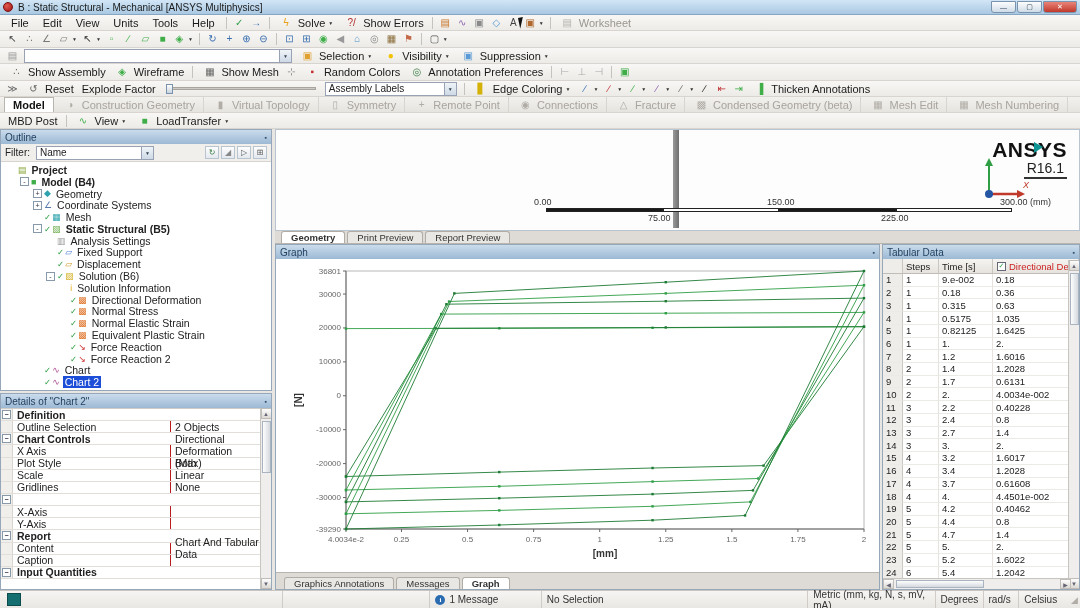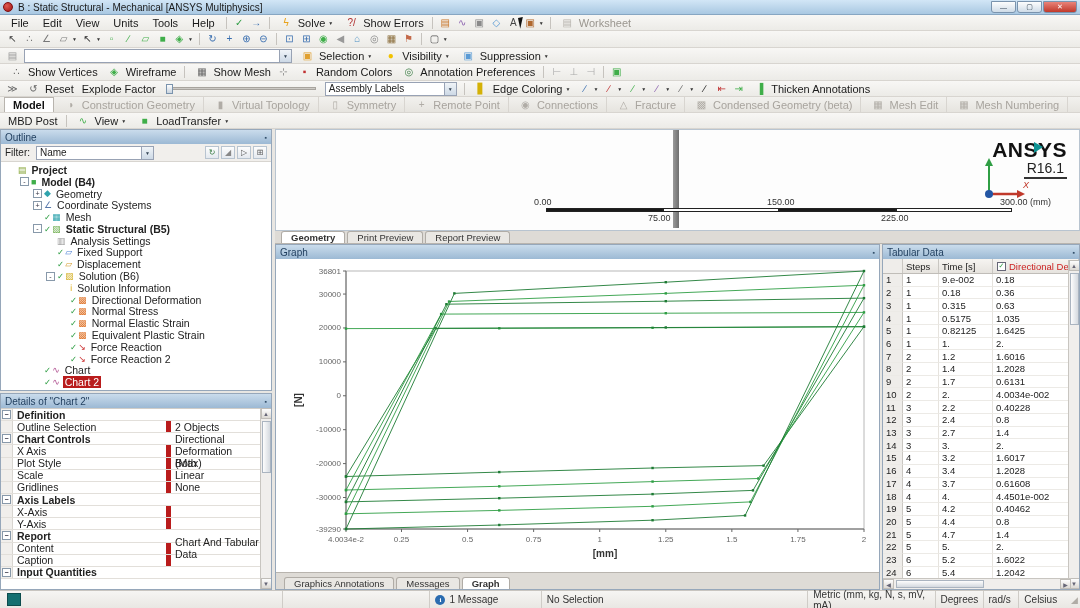--- a/index.html
+++ b/index.html
@@ -36,27 +36,27 @@
 #filter-row{height:18px;background:#f1efec;border-bottom:1px solid #d8d5d0;display:flex;align-items:center;padding:0 4px;font-size:10px;gap:3px}
 #filter-icons{margin-left:auto;display:flex;gap:2px}
 .fic{width:14px;height:13px;border:1px solid #b8c4d0;background:linear-gradient(#fdfdfd,#e4e9ef);display:flex;align-items:center;justify-content:center;font-size:8px}
 #tree{padding:2px 0 0 2px;overflow:hidden;height:228px}
 .trw{display:flex;align-items:center;height:11.8px;font-size:10.5px;white-space:nowrap}
 .texp{width:9px;height:9px;border:1px solid #8899aa;background:#fff;font-size:7px;line-height:7px;text-align:center;color:#334;margin-right:2px;flex:0 0 auto}
 .tsp{width:11px;flex:0 0 auto}
 .tck{color:#2f9e44;font-size:8.5px;margin-right:1px}
 .tic{font-size:9px;margin-right:3px}
 .tlb{padding:0 2px}
-.tlb.sel{background:#b91c1c;color:#fff}
+.tlb.sel{background:#1d4ed8;color:#fff}
 #details-panel{left:0;top:393px;width:272px;height:197px}
 #dbody{position:absolute;top:14px;left:0;right:11px;bottom:0;border-top:1px solid #d0cdc8}
 .drow{display:flex;height:12.15px;border-bottom:1px solid #e2dfda;font-size:10.5px;align-items:stretch}
 .dgut{width:12px;background:#f1efec;border-right:1px solid #d8d5d0;display:flex;align-items:center;justify-content:center;flex:0 0 auto}
 .dbox{width:9px;height:9px;border:1px solid #8899aa;background:#fff;font-size:7px;line-height:7px;text-align:center;color:#334}
-.dlb{width:158px;padding-left:4px;border-right:5px solid #b91c1c;display:flex;align-items:center}
+.dlb{width:158px;padding-left:4px;border-right:1px solid #b91c1c;display:flex;align-items:center}
 .dvl{flex:1;padding-left:4px;display:flex;align-items:center}
 .dsec{font-weight:bold}
 .vsb{position:absolute;top:14px;right:0;bottom:0;width:11px;background:#f0eeec;border-left:1px solid #c8c5c0;display:flex;flex-direction:column;align-items:center;font-size:6px;color:#667}
 .vsb .sbtn{width:11px;height:11px;display:flex;align-items:center;justify-content:center;background:linear-gradient(#fdfdfd,#dcd9d4);border:1px solid #c0bdb8}
 .vsb .sth{width:9px;height:52px;background:linear-gradient(90deg,#fdfdfd,#d4d9df);border:1px solid #aab4c0;margin:2px 0}
 .vsb .fill{flex:1}
 
 #viewport{position:absolute;left:275px;top:129px;width:805px;height:102px;background:#fdfdfd;border:1px solid #b8c4d0;overflow:hidden}
 #geom-bar{position:absolute;left:397px;top:0;width:6px;height:98px;background:linear-gradient(90deg,#9a9a9a,#6f6f6f)}
 #ruler{position:absolute;left:270px;top:70px;width:466px;height:26px;font-size:9px;color:#333}
@@ -140,21 +140,21 @@
         <span class="dd">▼</span>
       </span><span class="tbtn">
         <span class="tbi" style="color: rgb(91, 155, 213);">▣</span>
         <span class="tbl">Suppression</span>
         <span class="dd">▼</span>
       </span></span>
   </div>
 <div id="row4" class="trow">
     <span class="host" id="h-row4"><span class="tbtn">
         <span class="tbi" style="color: rgb(102, 102, 102);">∴</span>
-        <span class="tbl">Show Vertices</span>
+        <span class="tbl">Show Assembly</span>
       </span><span class="tbtn">
         <span class="tbi" style="color: rgb(63, 174, 73);">◈</span>
         <span class="tbl">Wireframe</span>
       </span><span class="tsep"></span><span class="tbtn">
         <span class="tbi" style="color: rgb(102, 102, 102);">▦</span>
         <span class="tbl">Show Mesh</span>
       </span><span class="tbi" style="color: rgb(136, 136, 136);">⊹</span><span class="tbtn">
         <span class="tbi" style="color: rgb(192, 48, 48);">▪</span>
         <span class="tbl">Random Colors</span>
       </span><span class="tbtn">
@@ -400,21 +400,20 @@
       </div>
       <div class="drow">
         <span class="dgut"></span>
         <span class="dlb">Gridlines</span>
         <span class="dvl">None</span>
       </div>
       <div class="drow dsec">
         <span class="dgut">
           <span class="dbox">−</span>
         </span>
-        <span class="dvl">Axis Labels</span>
       </div>
       <div class="drow">
         <span class="dgut"></span>
         <span class="dlb">X-Axis</span>
         <span class="dvl"></span>
       </div>
       <div class="drow">
         <span class="dgut"></span>
         <span class="dlb">Y-Axis</span>
         <span class="dvl"></span>

